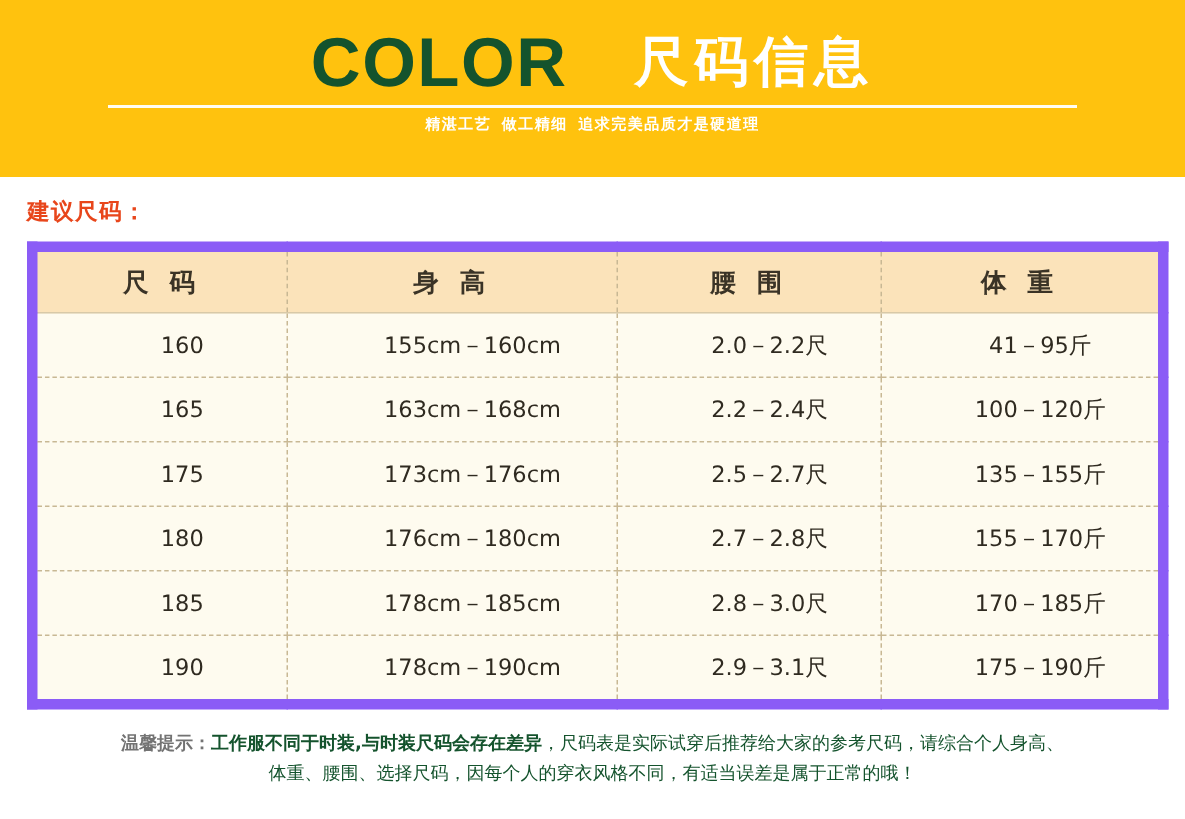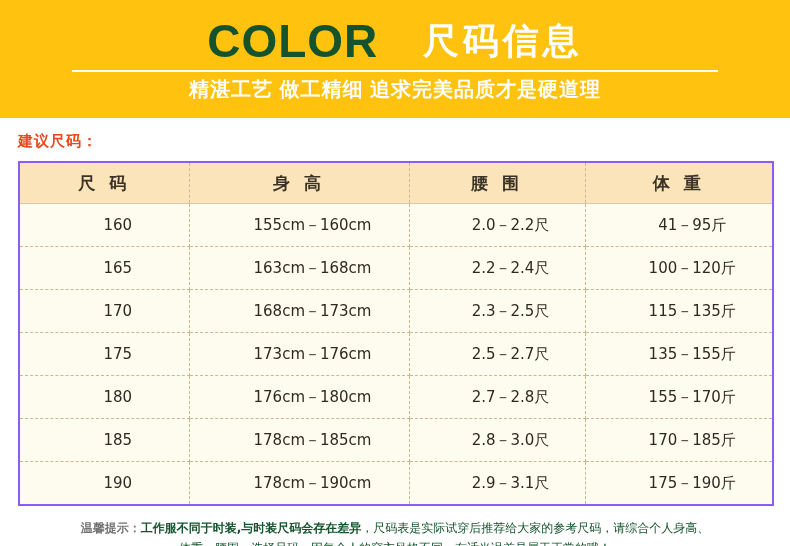--- a/index.html
+++ b/index.html
@@ -69,22 +69,22 @@
     height: 2px;
     background: #ffffff;
     opacity: 0.95;
   }
   .subtitle {
     position: absolute;
     left: 0;
     top: 76px;
     width: 790px;
     text-align: center;
-    font-family: Liberation Sans, sans-serif;
-    font-size: 20px;
+    font-family: Liberation Mono, monospace;
+    font-size: 10px;
     font-weight: bold;
     color: #ffffff;
     letter-spacing: 1px;
   }
 
   
   .content {
     position: relative;
     padding: 0 18px;
     box-sizing: border-box;
@@ -97,21 +97,21 @@
     font-weight: bold;
     color: #e8461b;
     letter-spacing: 1px;
   }
 
   
   table.size-table {
     width: 754px;
     border-collapse: collapse;
     table-layout: fixed;
-    border: 2px solid #8b5cf6;
+    border: 7px solid #8b5cf6;
   }
   table.size-table th,
   table.size-table td {
     text-align: center;
     font-family: "DejaVu Sans", sans-serif;
     color: #3a3326;
   }
   table.size-table thead th {
     height: 38px;
     background: #fbe3ba;
@@ -209,26 +209,20 @@
           <td>2.0－2.2尺</td>
           <td>41－95斤</td>
         </tr>
         <tr>
           <td>165</td>
           <td>163cm－168cm</td>
           <td>2.2－2.4尺</td>
           <td>100－120斤</td>
         </tr>
         <tr>
-          <td>170</td>
-          <td>168cm－173cm</td>
-          <td>2.3－2.5尺</td>
-          <td>115－135斤</td>
-        </tr>
-        <tr>
           <td>175</td>
           <td>173cm－176cm</td>
           <td>2.5－2.7尺</td>
           <td>135－155斤</td>
         </tr>
         <tr>
           <td>180</td>
           <td>176cm－180cm</td>
           <td>2.7－2.8尺</td>
           <td>155－170斤</td>

